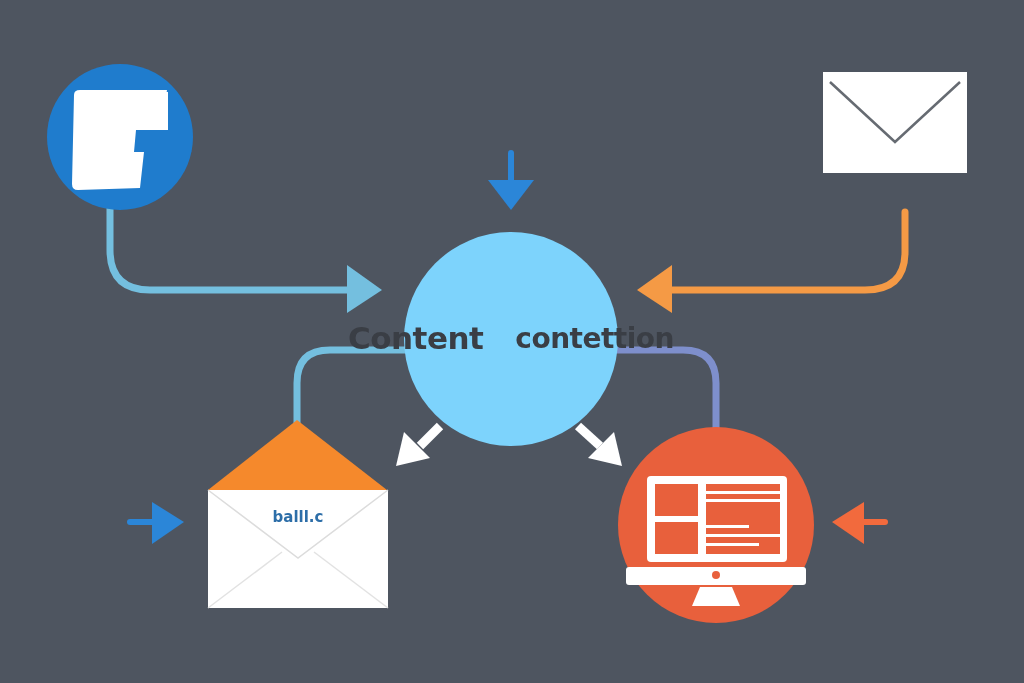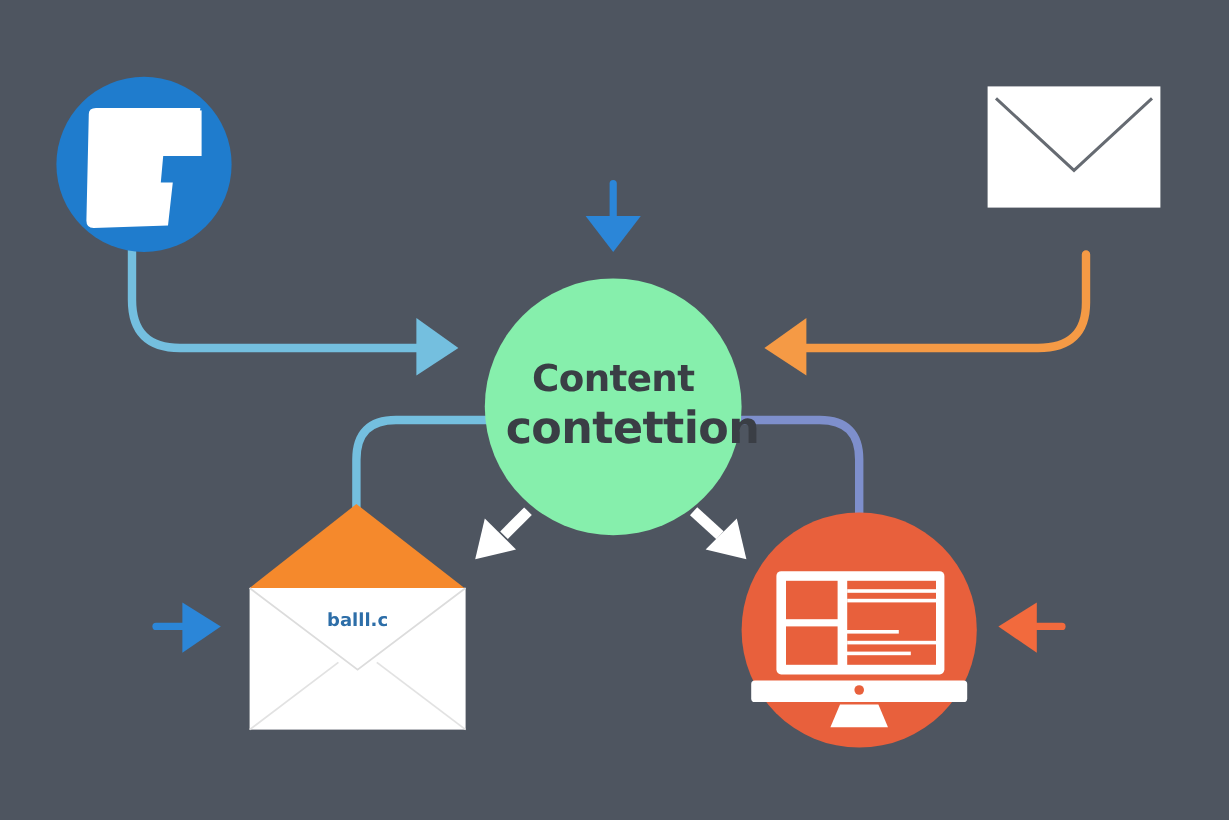--- a/index.html
+++ b/index.html
@@ -6,26 +6,26 @@
   body {
     width: 1024px; height: 683px; overflow: hidden;
     background: #4e5560;
     font-family: "DejaVu Sans", sans-serif;
     position: relative;
   }
   .canvas { position: absolute; left: 0; top: 0; width: 1024px; height: 683px; }
   svg.layer { position: absolute; left: 0; top: 0; }
   .hub {
     position: absolute; left: 404px; top: 232px; width: 214px; height: 214px;
-    border-radius: 50%; background: #86efac;
-    display: flex; flex-direction: column; align-items: center; justify-content: center;
+    border-radius: 50%; background: #7dd3fc;
+    display: flex; flex-direction: row; align-items: center; justify-content: center;
     color: #3a3e45; font-weight: bold; line-height: 1.2;
   }
   .hub .line1 { font-size: 31px; letter-spacing: -0.5px; }
-  .hub .line2 { font-size: 37px; letter-spacing: -0.5px; margin-left: 32px; }
+  .hub .line2 { font-size: 28px; letter-spacing: -0.5px; margin-left: 32px; }
   .envelope-text {
     position: absolute; left: 238px; top: 508px; width: 120px; text-align: center;
     color: #2d6ea8; font-weight: bold; font-size: 15px;
   }
 </style>
 </head>
 <body>
 
 <div class="canvas">
 

